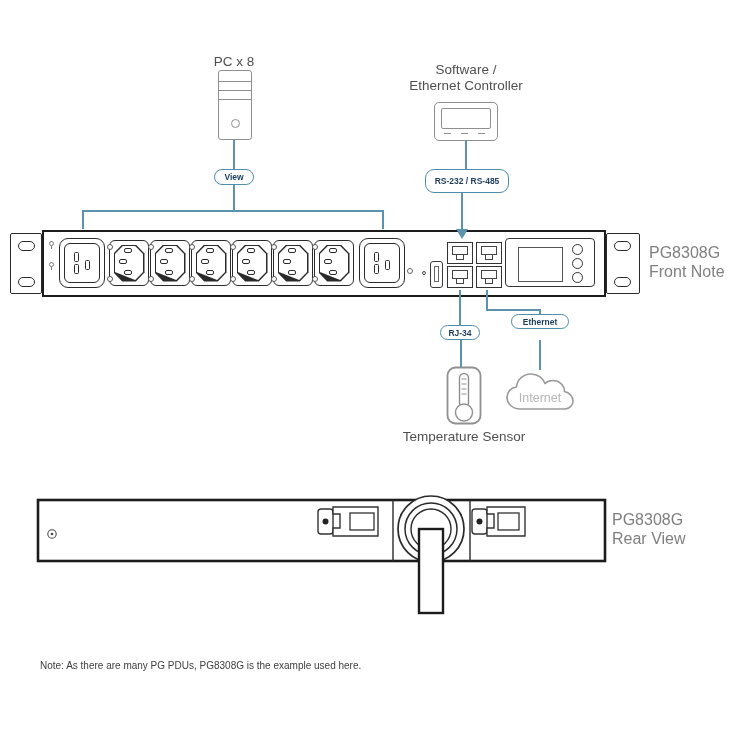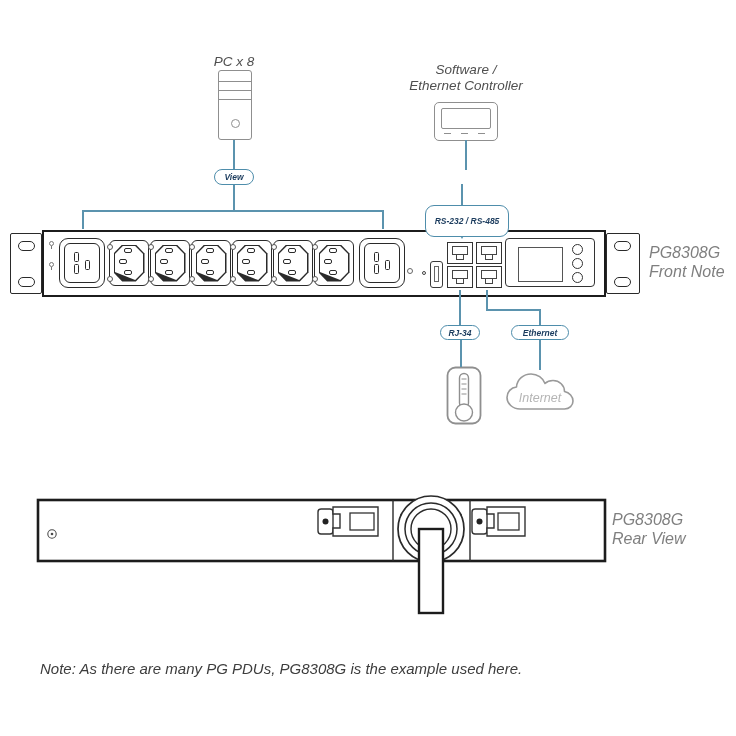--- a/index.html
+++ b/index.html
@@ -7,37 +7,37 @@
     --tag-border:#4e8dab;
     --tag-text:#1c3c5e;
     --icon-outline:#8f8f8f;
     --panel-outline:#1c1c1c;
     --device-label:#7f7f7f;
     --note-text:#3d3d3d;
   }
   *{margin:0;padding:0;box-sizing:border-box;}
   html,body{background:#fff;}
   .stage{position:relative;width:736px;height:736px;background:#fff;overflow:hidden;
-         font-family:"Liberation Sans",sans-serif;font-style:italic;}
+         font-family:"Liberation Sans",sans-serif;}
 
   
   .vline{position:absolute;width:2px;background:var(--connector-line);z-index:3;}
   .hline{position:absolute;height:2px;background:var(--connector-line);z-index:3;}
   .arrow-down{position:absolute;width:0;height:0;border-left:6px solid transparent;
       border-right:6px solid transparent;border-top:10px solid var(--connector-line);z-index:4;}
 
   
   .tag{position:absolute;display:flex;align-items:center;justify-content:center;
        background:#fff;border:1.3px solid var(--tag-border);border-radius:9px;
        font-size:8.5px;font-weight:700;color:var(--tag-text);z-index:4;white-space:nowrap;}
 
   
   .lbl{position:absolute;color:#4f4f4f;font-size:13.5px;text-align:center;line-height:16px;}
   .device-label{position:absolute;color:var(--device-label);font-size:16px;line-height:19px;text-align:left;}
-  .note{position:absolute;color:var(--note-text);font-size:15px;}
+  .note{position:absolute;color:var(--note-text);font-size:10px;}
 
   
   .pc-icon{position:absolute;left:218px;top:70px;width:34px;height:70px;border:1.6px solid var(--icon-outline);
            border-radius:3px;background:#fff;}
   .pc-icon .bay{position:absolute;left:0;right:0;border-top:1.3px solid var(--icon-outline);}
   .pc-icon .btn{position:absolute;left:12px;top:48px;width:9px;height:9px;border:1.4px solid var(--icon-outline);border-radius:50%;}
 
   
   .ctrl-icon{position:absolute;left:434px;top:102px;width:64px;height:39px;border:1.7px solid var(--icon-outline);
              border-radius:5px;background:#fff;}
@@ -121,21 +121,21 @@
   <div class="vline" style="left:233px;top:140px;height:30px;"></div>
   <div class="vline" style="left:233px;top:184px;height:27px;"></div>
   <div class="hline" style="left:82px;top:210px;width:302px;"></div>
   <div class="vline" style="left:82px;top:210px;height:19px;"></div>
   <div class="vline" style="left:382px;top:210px;height:19px;"></div>
   <div class="tag" style="left:214px;top:169px;width:40px;height:16px;">View</div>
 
   <div class="vline" style="left:465px;top:140px;height:30px;"></div>
   <div class="vline" style="left:461px;top:184px;height:47px;"></div>
   <div class="arrow-down" style="left:456px;top:229px;"></div>
-  <div class="tag" style="left:425px;top:169px;width:84px;height:32px;margin-top:36px;">RS-232 / RS-485</div>
+  <div class="tag" style="left:425px;top:169px;width:84px;height:24px;">RS-232 / RS-485</div>
 
   <div class="ear" style="left:10px;top:233px;width:32px;height:61px;">
     <span class="hole" style="left:7px;top:7px;"></span>
     <span class="hole" style="left:7px;top:43px;"></span>
   </div>
   <div class="ear" style="left:606px;top:233px;width:34px;height:61px;">
     <span class="hole" style="left:7px;top:7px;"></span>
     <span class="hole" style="left:7px;top:43px;"></span>
   </div>
 
@@ -244,32 +244,33 @@
     <span>Front Note</span>
   </div>
 
   <div class="vline" style="left:459px;top:290px;height:35px;"></div>
   <div class="tag" style="left:440px;top:325px;width:40px;height:15px;">RJ-34</div>
   <div class="vline" style="left:460px;top:340px;height:27px;"></div>
 
   <div class="vline" style="left:486px;top:290px;height:21px;"></div>
   <div class="hline" style="left:486px;top:309px;width:55px;"></div>
   <div class="vline" style="left:539px;top:309px;height:16px;"></div>
-  <div class="tag" style="left:511px;top:325px;width:58px;height:15px;">Ethernet</div>
+  <div class="tag" style="left:511px;top:314px;width:58px;height:15px;">Ethernet</div>
   <div class="vline" style="left:539px;top:340px;height:30px;"></div>
 
   <svg class="thermo" width="36" height="59" viewBox="0 0 36 59">
     <rect x="1.5" y="1.5" width="33" height="56" rx="8" fill="#fff" stroke="#8f8f8f" stroke-width="1.8"></rect>
     <rect x="13.5" y="7.5" width="9" height="34" rx="4.5" fill="#fff" stroke="#8f8f8f" stroke-width="1.4"></rect>
     <line x1="15.5" y1="13" x2="20.5" y2="13" stroke="#8f8f8f" stroke-width="1"></line>
     <line x1="15.5" y1="18" x2="20.5" y2="18" stroke="#8f8f8f" stroke-width="1"></line>
     <line x1="15.5" y1="23" x2="20.5" y2="23" stroke="#8f8f8f" stroke-width="1"></line>
     <line x1="15.5" y1="28" x2="20.5" y2="28" stroke="#8f8f8f" stroke-width="1"></line>
     <circle cx="18" cy="46.5" r="8.5" fill="#fff" stroke="#8f8f8f" stroke-width="1.4"></circle>
   </svg>
+  <div class="lbl" style="left:384px;top:429px;width:160px;">Temperature Sensor</div>
 
   <svg class="cloud" width="76" height="50" viewBox="0 0 76 50">
     <path d="M18,41 C10.5,41 5,35.5 5,29.5 C5,24 9,19.5 14.5,19 C15,11.5 21.5,6 29,6 C35.5,6 41,10 43,15.5 C45,13.5 48,12.5 51,12.5 C57.5,12.5 62.5,17.5 62.5,23.5 C67.5,24.5 71,28.5 71,33 C71,37.5 67.5,41 62.5,41 Z" fill="#fff" stroke="#9a9a9a" stroke-width="1.6" stroke-linejoin="round"></path>
     <text x="38" y="34" text-anchor="middle" font-size="12.5" fill="#b5b5b5" font-family="Liberation Sans, sans-serif">Internet</text>
   </svg>
 
   <svg class="rear-svg" width="600" height="126" viewBox="0 0 600 126">
     <rect x="10" y="6" width="567" height="61" fill="#fff" stroke="#1c1c1c" stroke-width="2.6"></rect>
     <circle cx="24" cy="40" r="4.2" fill="#fff" stroke="#4a4a4a" stroke-width="1.1"></circle>
     <circle cx="24" cy="40" r="1.3" fill="#4a4a4a"></circle>

